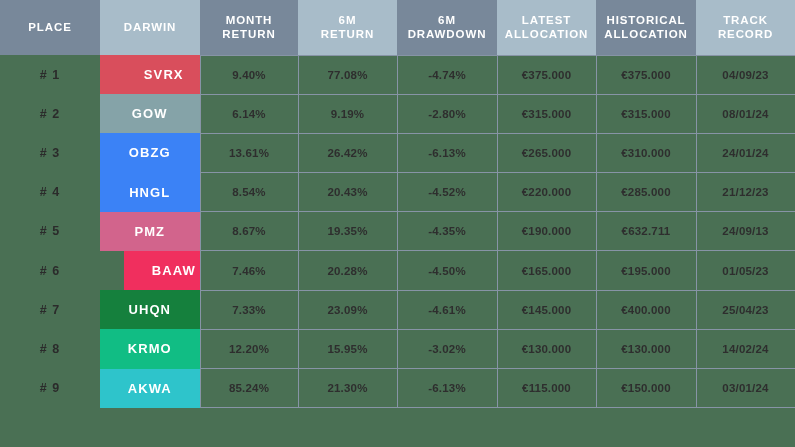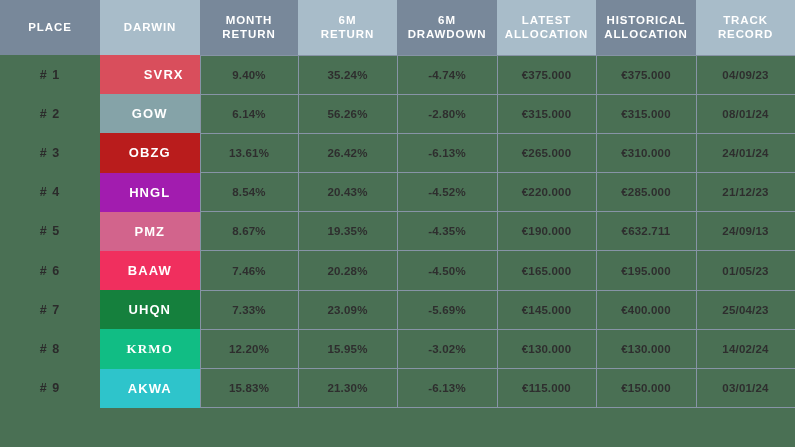--- a/index.html
+++ b/index.html
@@ -105,54 +105,54 @@
           <th class="hdr-light">TRACK<br>RECORD</th>
         </tr>
     </thead>
     <tbody>
         <tr>
           <td class="place"># 1</td>
           <td class="darwin">
             <div class="chip" style="background: rgb(217, 78, 92); padding-left: 28px;">SVRX</div>
           </td>
           <td>9.40%</td>
-          <td>35.24%</td>
+          <td>77.08%</td>
           <td>-4.74%</td>
           <td>€375.000</td>
           <td>€375.000</td>
           <td>04/09/23</td>
         </tr>
         <tr>
           <td class="place"># 2</td>
           <td class="darwin">
             <div class="chip" style="background: rgb(133, 163, 168); text-align: right;">GOW</div>
           </td>
           <td>6.14%</td>
-          <td>56.26%</td>
+          <td>9.19%</td>
           <td>-2.80%</td>
           <td>€315.000</td>
           <td>€315.000</td>
           <td>08/01/24</td>
         </tr>
         <tr>
           <td class="place"># 3</td>
           <td class="darwin">
-            <div class="chip" style="background: #b91c1c;">OBZG</div>
+            <div class="chip" style="background: #3b82f6;">OBZG</div>
           </td>
           <td>13.61%</td>
           <td>26.42%</td>
           <td>-6.13%</td>
           <td>€265.000</td>
           <td>€310.000</td>
           <td>24/01/24</td>
         </tr>
         <tr>
           <td class="place"># 4</td>
           <td class="darwin">
-            <div class="chip" style="background: #a21caf;">HNGL</div>
+            <div class="chip" style="background: #3b82f6;">HNGL</div>
           </td>
           <td>8.54%</td>
           <td>20.43%</td>
           <td>-4.52%</td>
           <td>€220.000</td>
           <td>€285.000</td>
           <td>21/12/23</td>
         </tr>
         <tr>
           <td class="place"># 5</td>
@@ -162,59 +162,59 @@
           <td>8.67%</td>
           <td>19.35%</td>
           <td>-4.35%</td>
           <td>€190.000</td>
           <td>€632.711</td>
           <td>24/09/13</td>
         </tr>
         <tr>
           <td class="place"># 6</td>
           <td class="darwin">
-            <div class="chip" style="background: rgb(240, 47, 94);">BAAW</div>
+            <div class="chip" style="background: rgb(240, 47, 94); margin-left: 24px;">BAAW</div>
           </td>
           <td>7.46%</td>
           <td>20.28%</td>
           <td>-4.50%</td>
           <td>€165.000</td>
           <td>€195.000</td>
           <td>01/05/23</td>
         </tr>
         <tr>
           <td class="place"># 7</td>
           <td class="darwin">
             <div class="chip" style="background: #15803d;">UHQN</div>
           </td>
           <td>7.33%</td>
           <td>23.09%</td>
-          <td>-5.69%</td>
+          <td>-4.61%</td>
           <td>€145.000</td>
           <td>€400.000</td>
           <td>25/04/23</td>
         </tr>
         <tr>
           <td class="place"># 8</td>
           <td class="darwin">
-            <div class="chip" style="background: rgb(17, 189, 132); font-family: Liberation Serif, serif;">KRMO</div>
+            <div class="chip" style="background: rgb(17, 189, 132);">KRMO</div>
           </td>
           <td>12.20%</td>
           <td>15.95%</td>
           <td>-3.02%</td>
           <td>€130.000</td>
           <td>€130.000</td>
           <td>14/02/24</td>
         </tr>
         <tr>
           <td class="place"># 9</td>
           <td class="darwin">
             <div class="chip" style="background: rgb(46, 196, 203);">AKWA</div>
           </td>
-          <td>15.83%</td>
+          <td>85.24%</td>
           <td>21.30%</td>
           <td>-6.13%</td>
           <td>€115.000</td>
           <td>€150.000</td>
           <td>03/01/24</td>
         </tr>
       </tbody>
   </table>
 </div>
 

